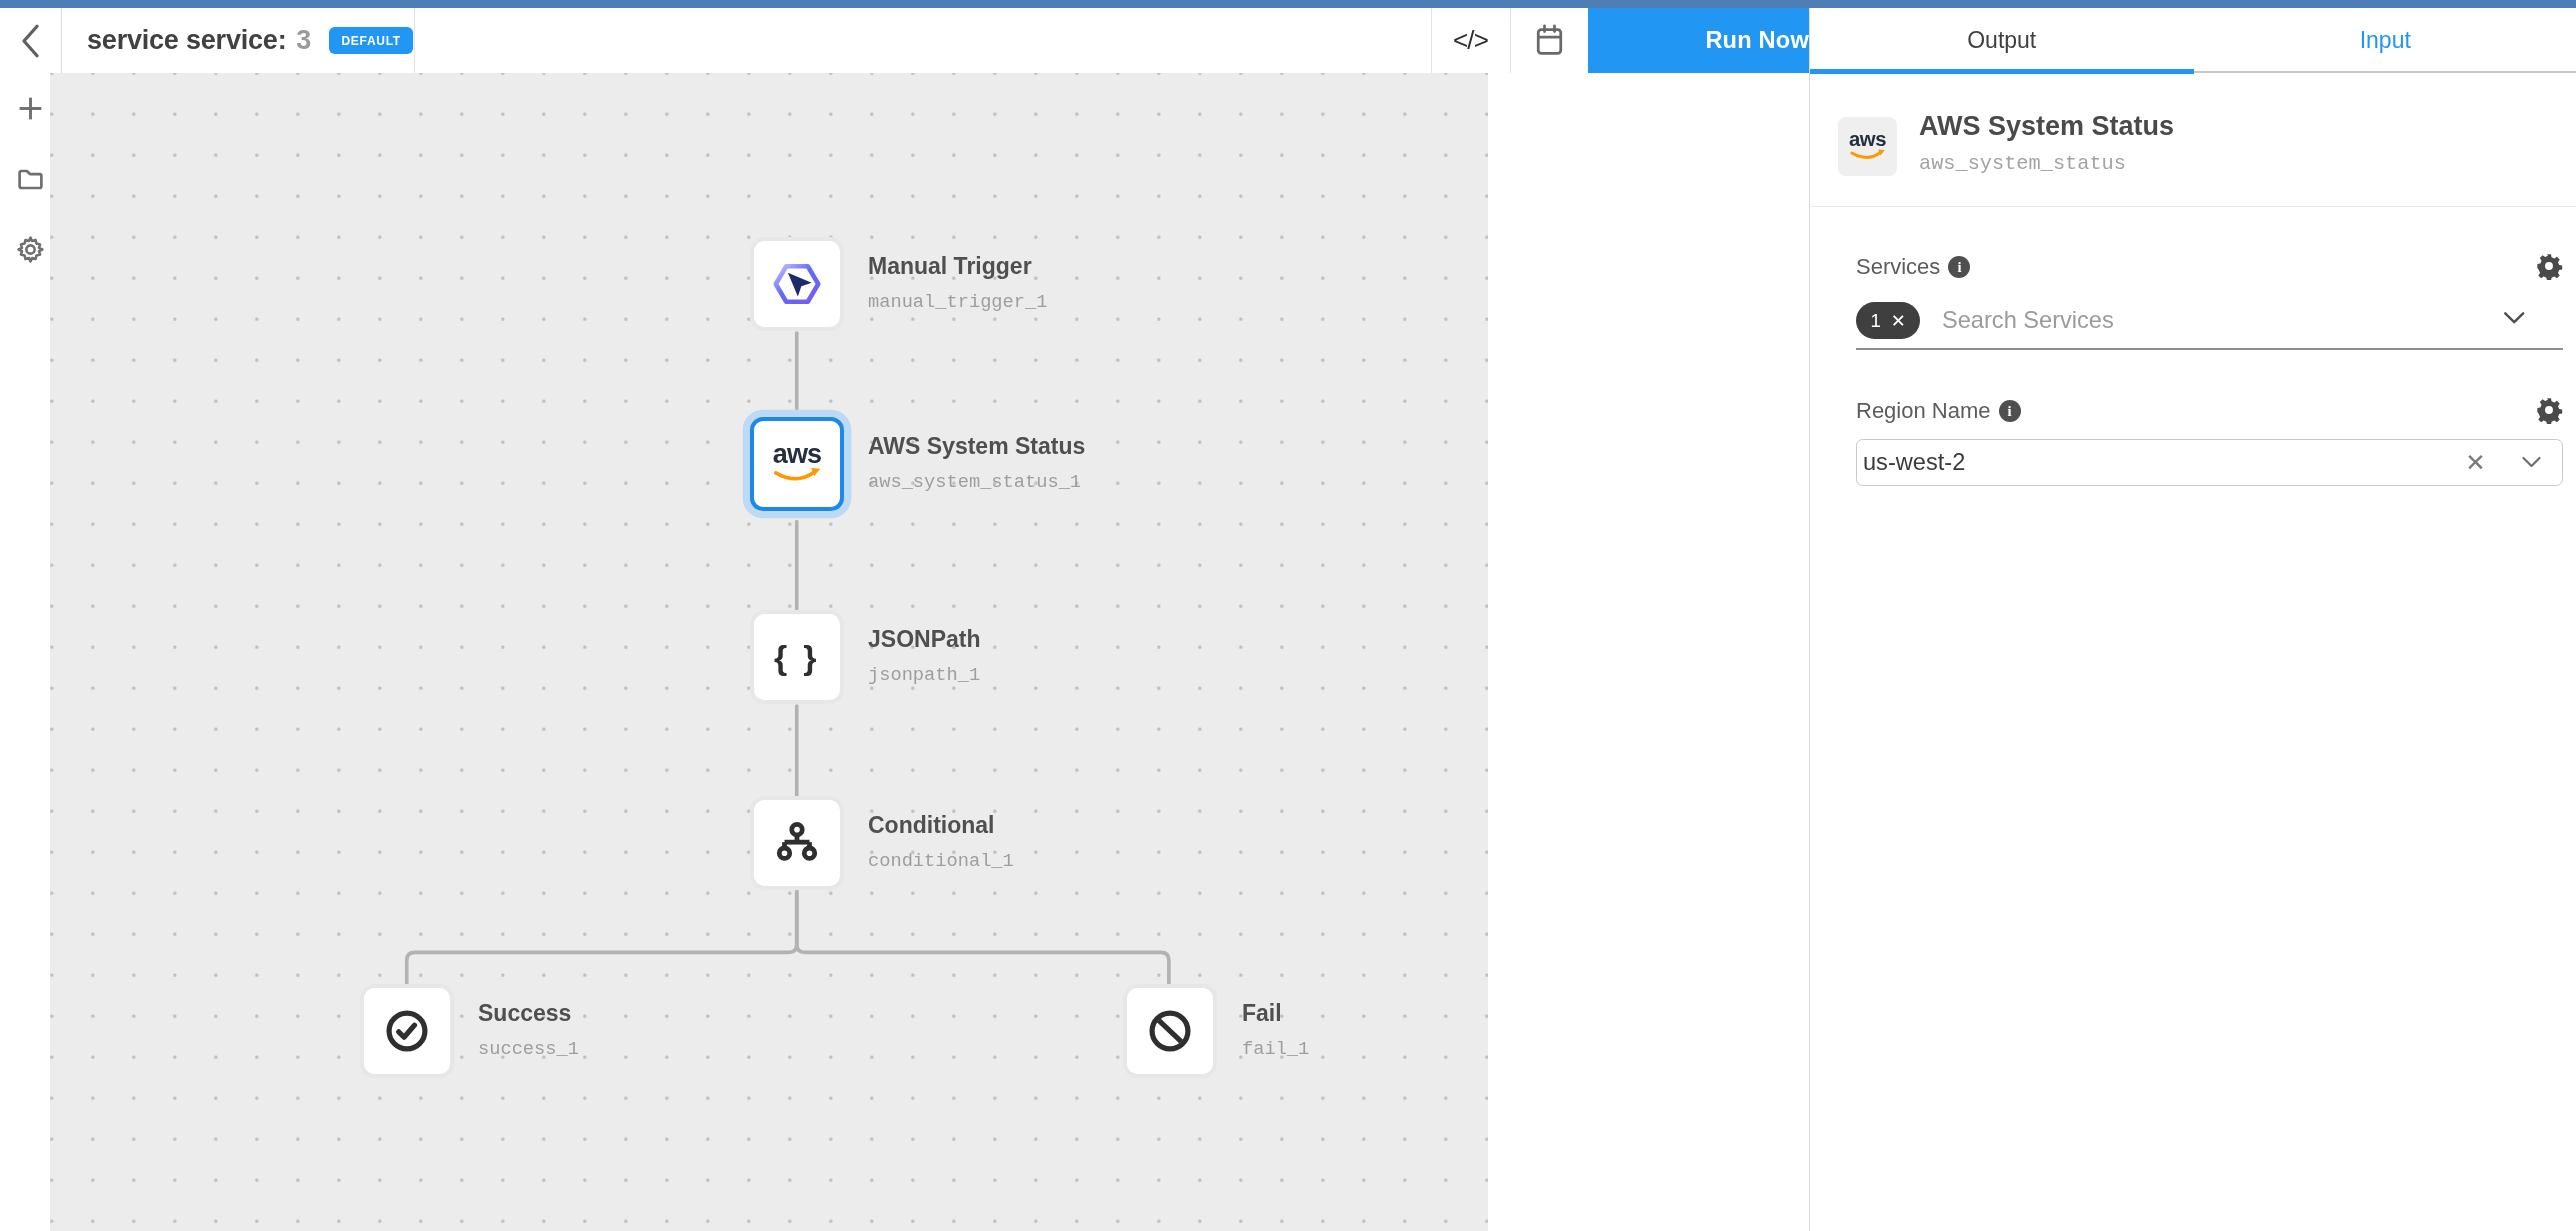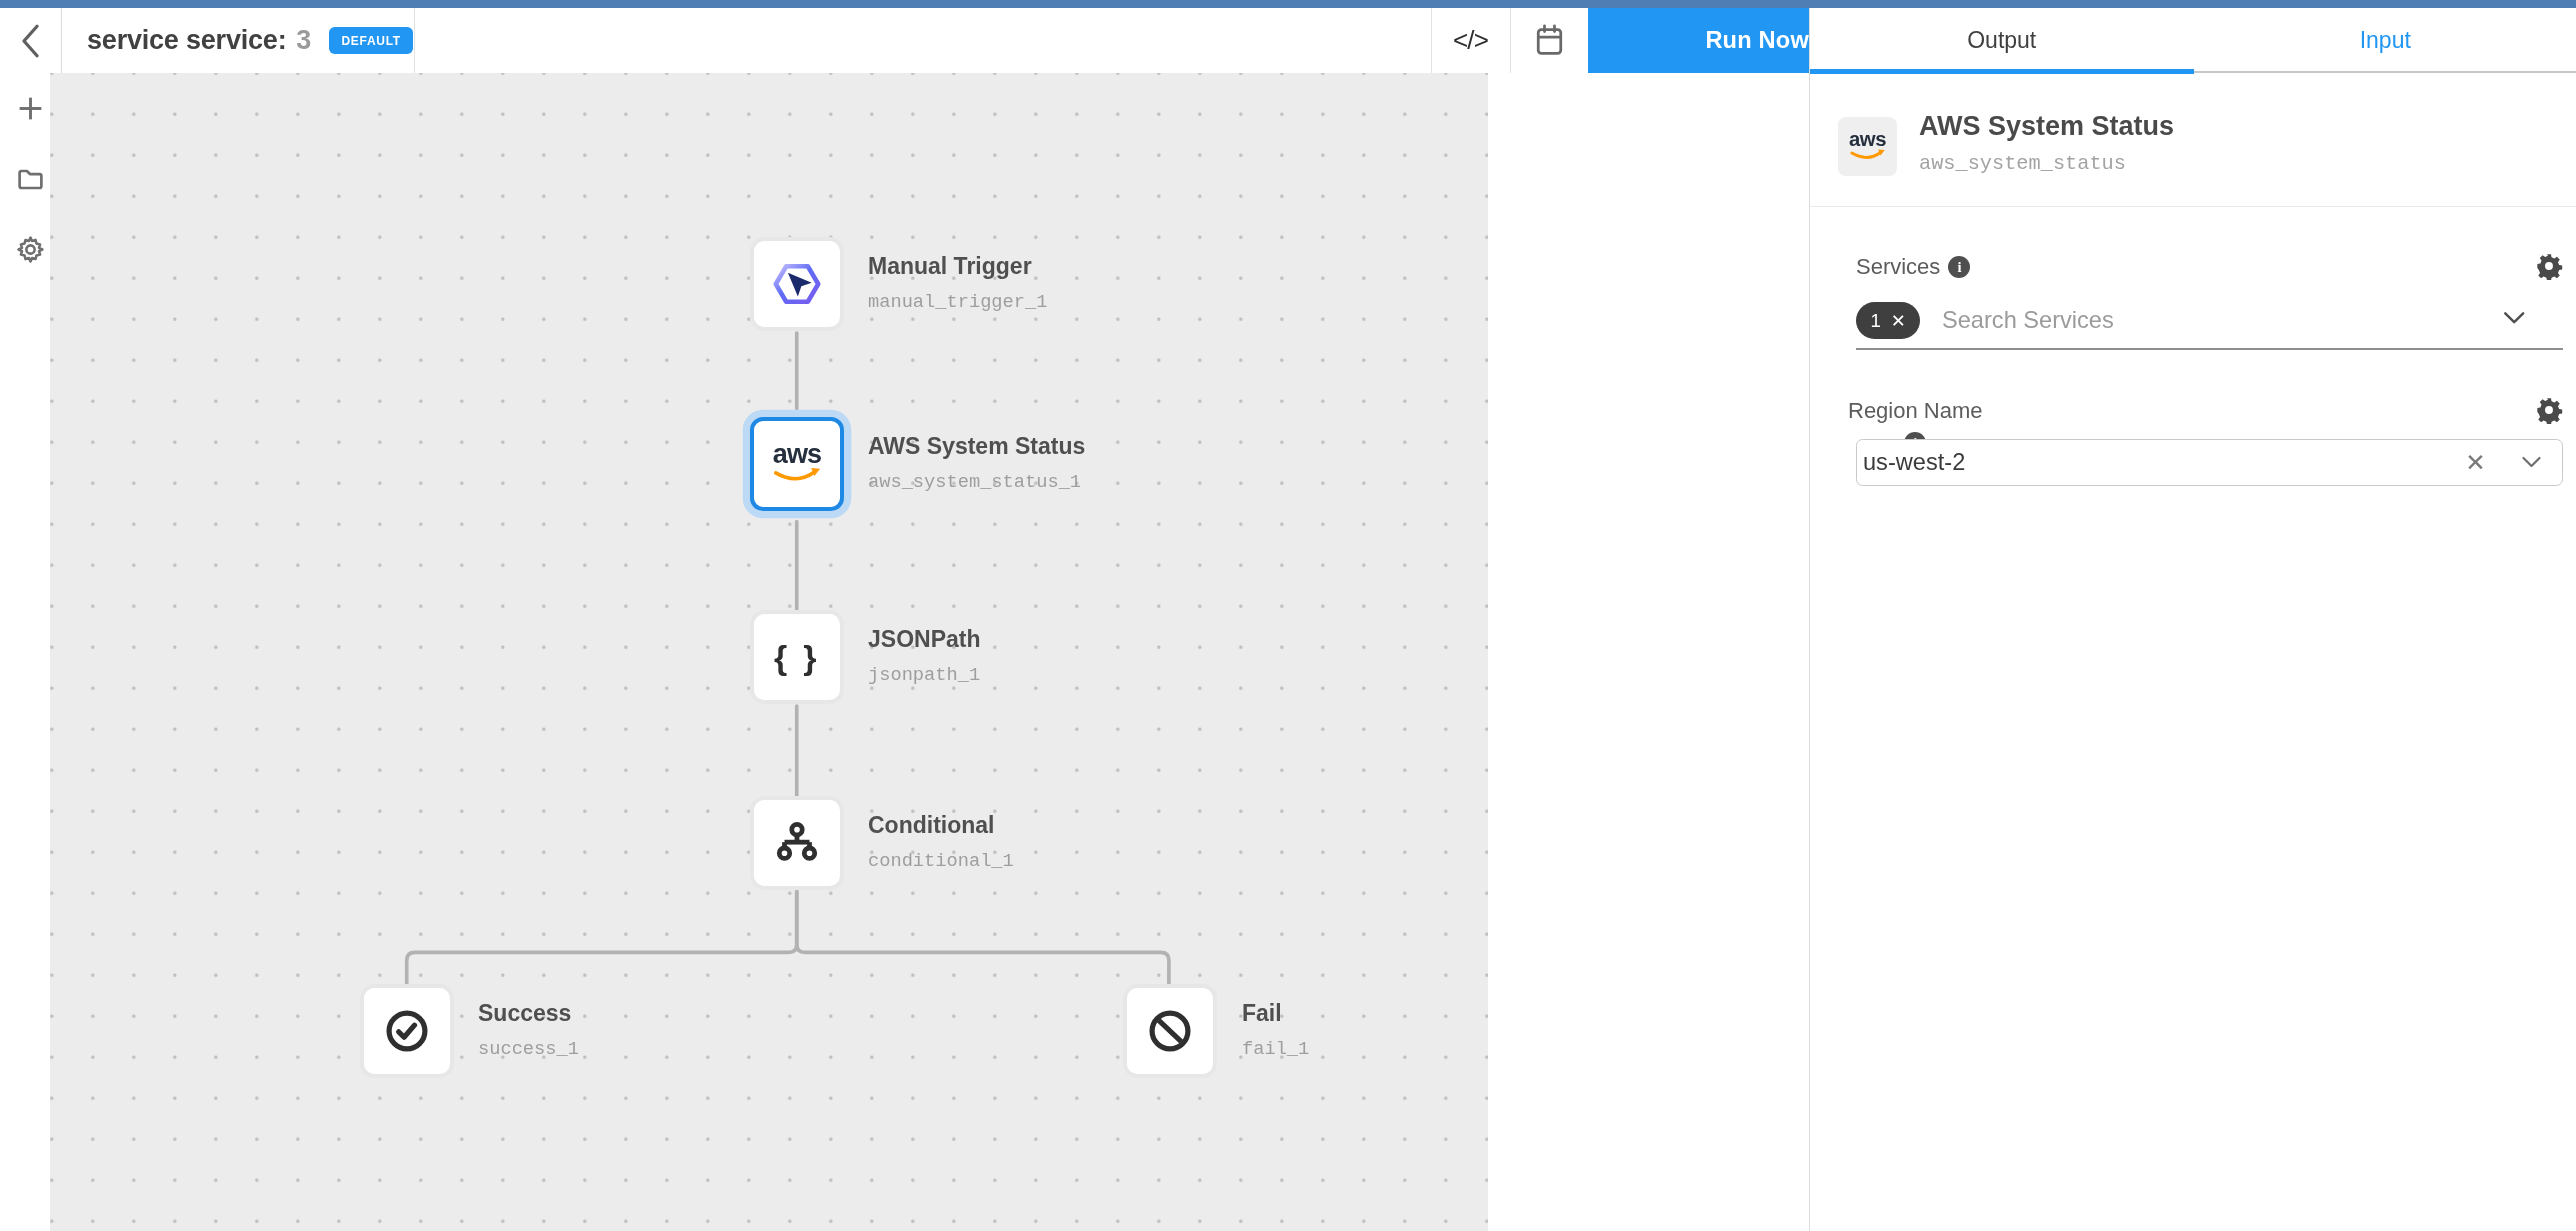--- a/index.html
+++ b/index.html
@@ -295,21 +295,21 @@
       <span class="x">✕</span>
     </div>
     <div class="select-placeholder">Search Services</div>
     <div class="select-chevron">
       <svg width="24.4" height="16.3" viewBox="0 0 30 20">
           <polyline points="4,4 15,15 26,4" fill="none" stroke="#4f4f4f" stroke-width="3" stroke-linecap="round" stroke-linejoin="round"></polyline>
         </svg>
     </div>
     <div class="field-underline"></div>
 
-    <div class="field-label-row" style="left:38px;top:390px;flex-direction:column;">
+    <div class="field-label-row" style="left:46px;top:390px;">
       <span class="field-label">Region Name</span>
       <span class="info-dot">i</span>
     </div>
     <div class="gear-btn" style="left:725px;top:388px;">
       <svg width="28" height="28" viewBox="0 0 24 24">
         <g fill="#4a4a4a">
           <path d="M10.3 2h3.4l.5 2.6 2.4 1 2.2-1.5 2.4 2.4-1.5 2.2 1 2.4 2.6.5v3.4l-2.6.5-1 2.4 1.5 2.2-2.4 2.4-2.2-1.5-2.4 1-.5 2.6h-3.4l-.5-2.6-2.4-1-2.2 1.5-2.4-2.4 1.5-2.2-1-2.4L2 13.7v-3.4l2.6-.5 1-2.4L4.1 5.2l2.4-2.4 2.2 1.5 2.4-1z"></path>
           <circle cx="12" cy="12" r="3.4" fill="#fff"></circle>
         </g>
       </svg>

